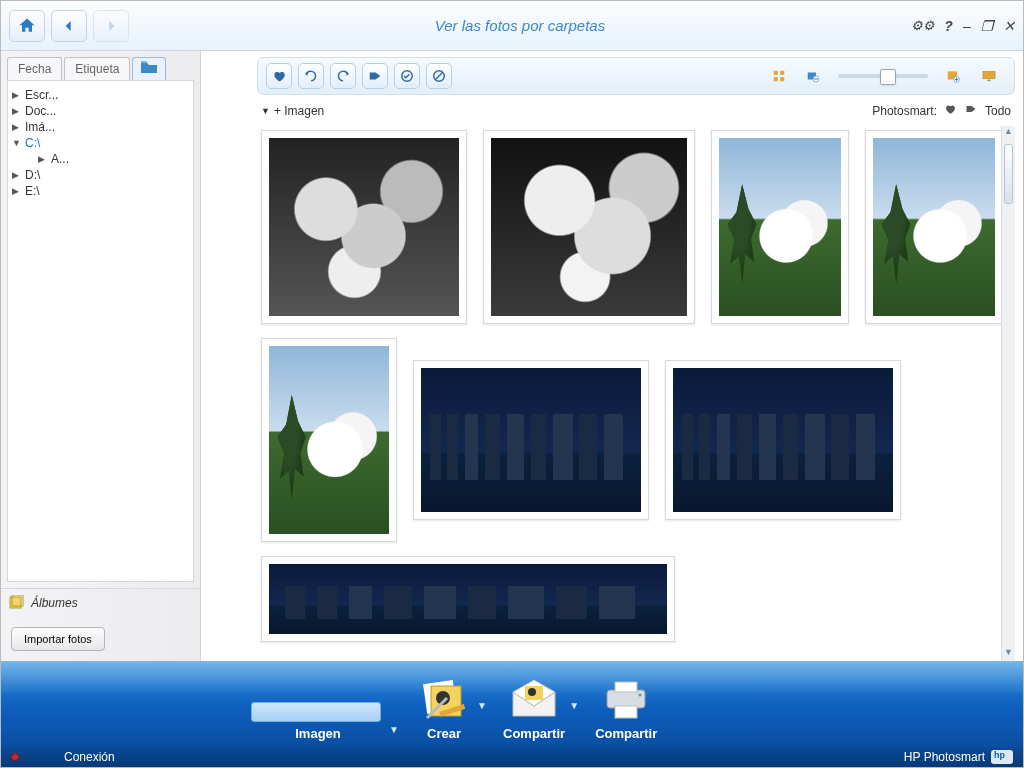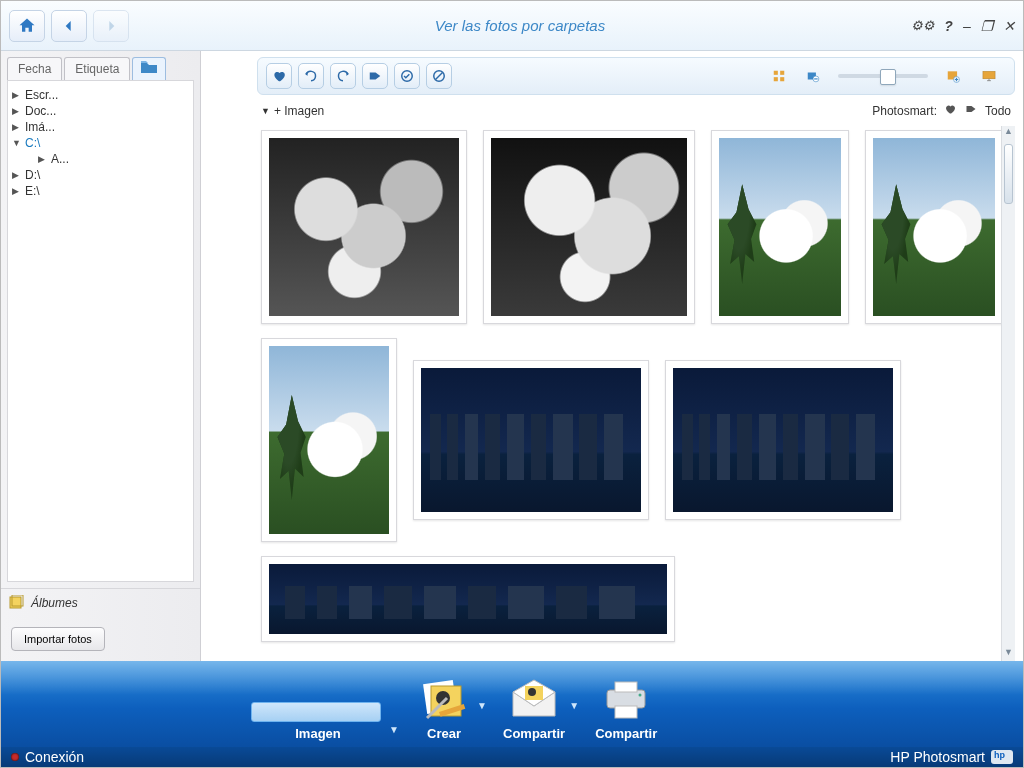--- a/index.html
+++ b/index.html
@@ -55,21 +55,21 @@
   .bottombar::before { content:""; position:absolute; top:0; left:0; right:0; height:34px; background:linear-gradient(rgba(255,255,255,.35),rgba(255,255,255,0)); border-radius:0; }
   .search-box { width:130px; height:20px; border:1px solid #6fb3ee; border-radius:3px; background:linear-gradient(#cfe6fb,#a6d0f3); margin-bottom:26px; margin-left:auto; margin-right:4px;}
   .bottom-item { display:flex; flex-direction:column; align-items:center; color:#fff; font-size:13px; font-weight:bold; cursor:pointer; position:relative; z-index:2;}
   .bottom-item .icon-box { width:58px; height:44px; margin-bottom:4px; display:flex; align-items:center; justify-content:center; }
   .bottom-item .icon-box svg { width:50px; height:44px; }
   .bottom-item.search-item { align-items:center; }
   .drop-arrow { color:#cfe6fb; font-size:10px; margin-left:4px; position:absolute; right:-14px; top:22px;}
   .bottom-left-spacer { flex:0 0 200px; }
 
   
-  .statusbar { height:20px; background:linear-gradient(#094a97,#073a77); color:#fff; font-size:14px; display:flex; align-items:center; padding:0 10px; }
+  .statusbar { height:20px; background:linear-gradient(#094a97,#073a77); color:#fff; font-size:12px; display:flex; align-items:center; padding:0 10px;gap:39px; }
   .statusbar .right { margin-left:auto; display:flex; align-items:center; gap:6px; }
   .dot-red { width:8px; height:8px; background:#c72b2b; border-radius:50%; display:inline-block; margin-right:6px; box-shadow:0 0 2px #000 inset;}
   .hp-logo { width:22px; height:14px; border-radius:3px; background:#dfe8f2; display:inline-block; position:relative;}
   .hp-logo::after{content:"hp"; color:#0d5fbd; font-size:9px; font-weight:bold; position:absolute; left:3px; top:0;}
 
   
   .art-beans { background:
       radial-gradient(circle at 30% 40%, #ddd 0 18%, transparent 19%),
       radial-gradient(circle at 55% 55%, #ccc 0 22%, transparent 23%),
       radial-gradient(circle at 75% 30%, #bbb 0 16%, transparent 17%),

